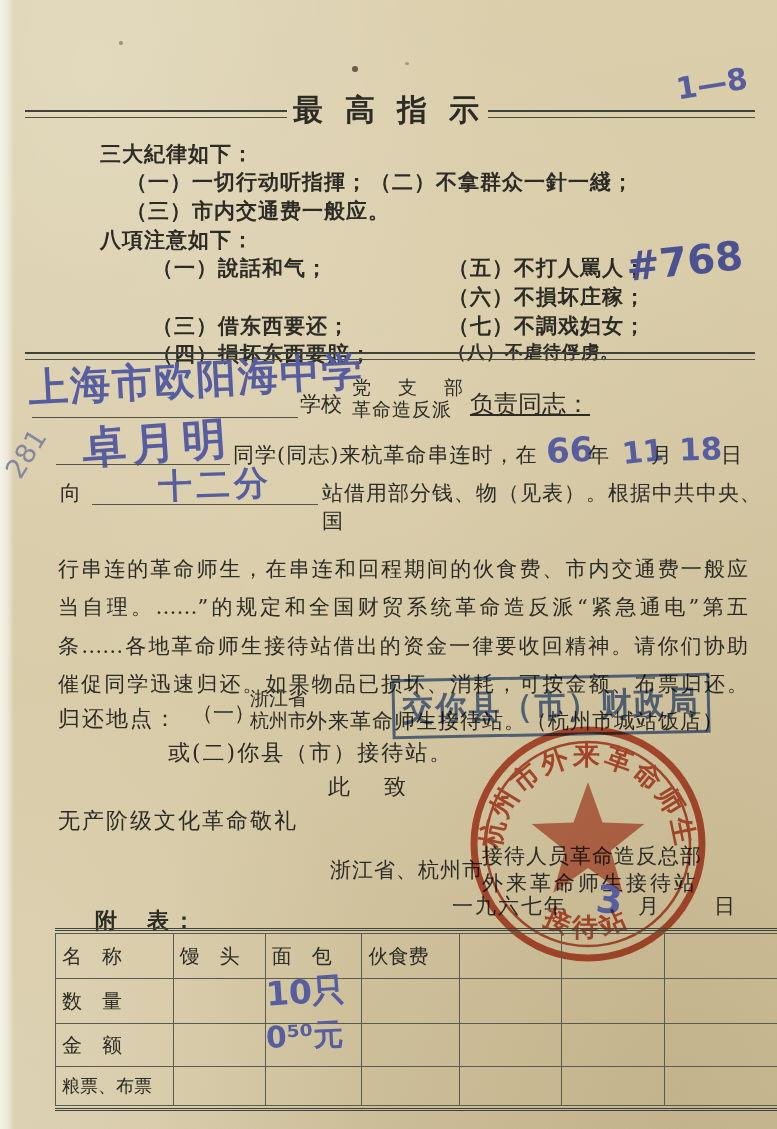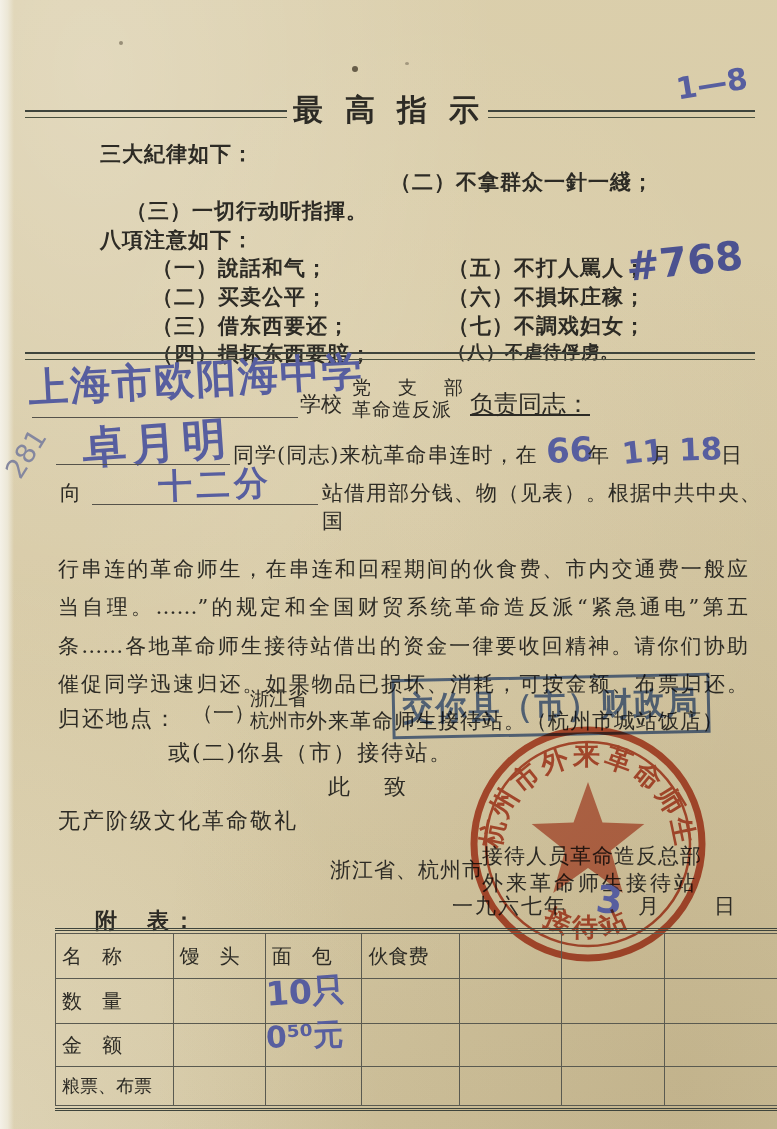--- a/index.html
+++ b/index.html
@@ -101,26 +101,26 @@
   <div class="abs speck" style="left:119px;top:41px;width:4px;height:4px;opacity:.6;"></div>
   <div class="abs speck" style="left:405px;top:62px;width:4px;height:3px;opacity:.5;"></div>
 
   <div class="abs hw" style="left:676px;top:66px;font-size:30px;transform:rotate(-9deg);">1—8</div>
 
   <div class="abs dline" style="left:25px;top:110px;width:262px;"></div>
   <div class="abs printed bold" style="left:293px;top:90px;font-size:30px;letter-spacing:22px;white-space:nowrap;">最高指示</div>
   <div class="abs dline" style="left:488px;top:110px;width:267px;"></div>
 
   <div class="abs printed bold" style="left:100px;top:140px;font-size:21px;letter-spacing:1px;">三大紀律如下：</div>
-  <div class="abs printed bold" style="left:390px;top:168px;font-size:21px;letter-spacing:1px;">（二）不拿群众一針一綫；</div>
-  <div class="abs printed bold" style="left:126px;top:197px;font-size:21px;letter-spacing:1px;">（三）一切行动听指揮。</div>
+  <div class="abs printed bold" style="left:126px;top:168px;font-size:21px;letter-spacing:1px;">（一）一切行动听指揮；</div>
+  <div class="abs printed bold" style="left:370px;top:168px;font-size:21px;letter-spacing:1px;">（二）不拿群众一針一綫；</div>
+  <div class="abs printed bold" style="left:126px;top:197px;font-size:21px;letter-spacing:1px;">（三）市内交通费一般应。</div>
 
   <div class="abs printed bold" style="left:152px;top:254px;font-size:21px;letter-spacing:1px;">（一）說話和气；</div>
   <div class="abs printed bold" style="left:100px;top:226px;font-size:21px;letter-spacing:1px;">八項注意如下：</div>
-  <div class="abs printed bold" style="left:152px;top:283px;font-size:21px;letter-spacing:1px;">（二）买卖公平；</div>
   <div class="abs printed bold" style="left:152px;top:312px;font-size:21px;letter-spacing:1px;">（三）借东西要还；</div>
   <div class="abs printed bold" style="left:152px;top:340px;font-size:21px;letter-spacing:1px;">（四）損坏东西要賠；</div>
   <div class="abs printed bold" style="left:448px;top:254px;font-size:21px;letter-spacing:1px;">（五）不打人罵人；</div>
   <div class="abs printed bold" style="left:448px;top:283px;font-size:21px;letter-spacing:1px;">（六）不損坏庄稼；</div>
   <div class="abs printed bold" style="left:448px;top:312px;font-size:21px;letter-spacing:1px;">（七）不調戏妇女；</div>
   <div class="abs printed bold" style="left:448px;top:340px;font-size:18px;letter-spacing:1px;">（八）不虐待俘虏。</div>
 
   <div class="abs hw" style="left:626px;top:238px;font-size:40px;transform:rotate(-6deg);color:#4c5290;">#768</div>
 
   <div class="abs dline" style="left:25px;top:352px;width:730px;"></div>

